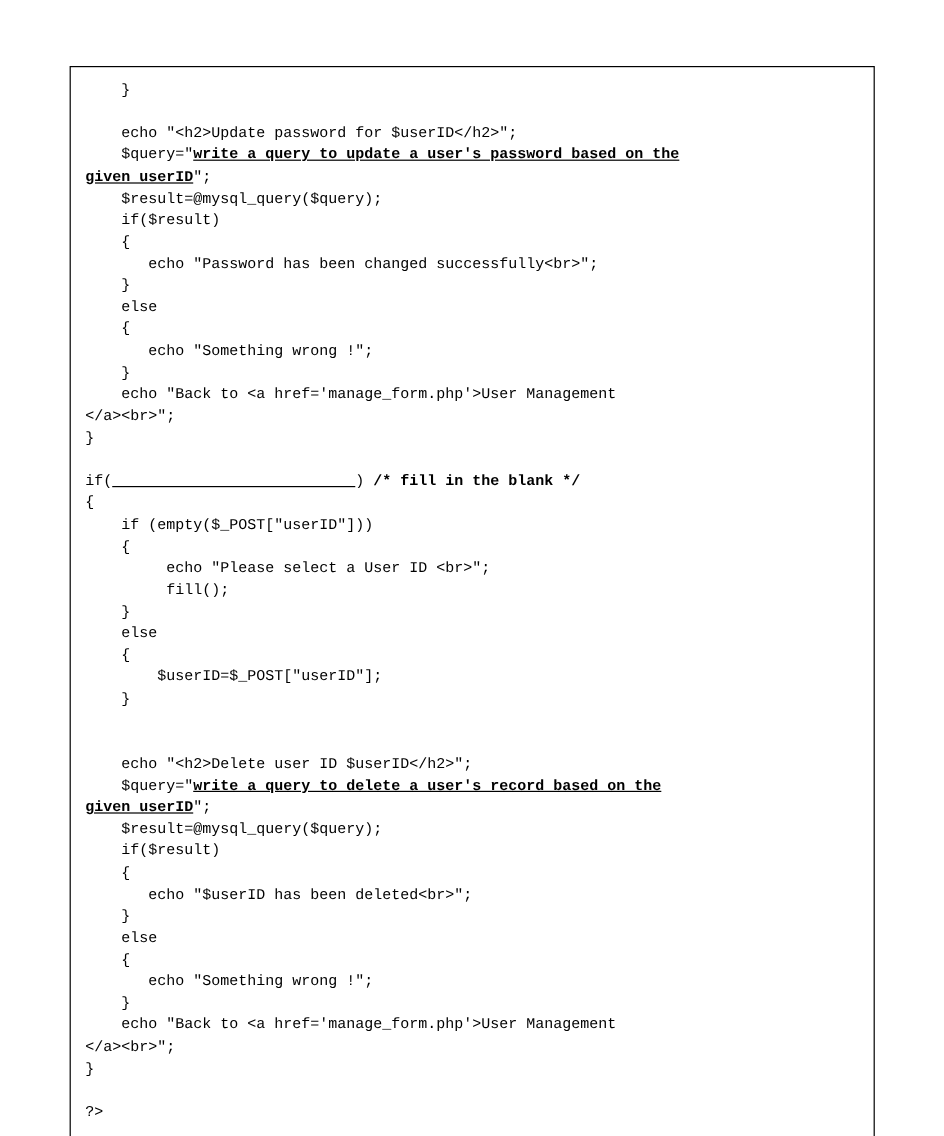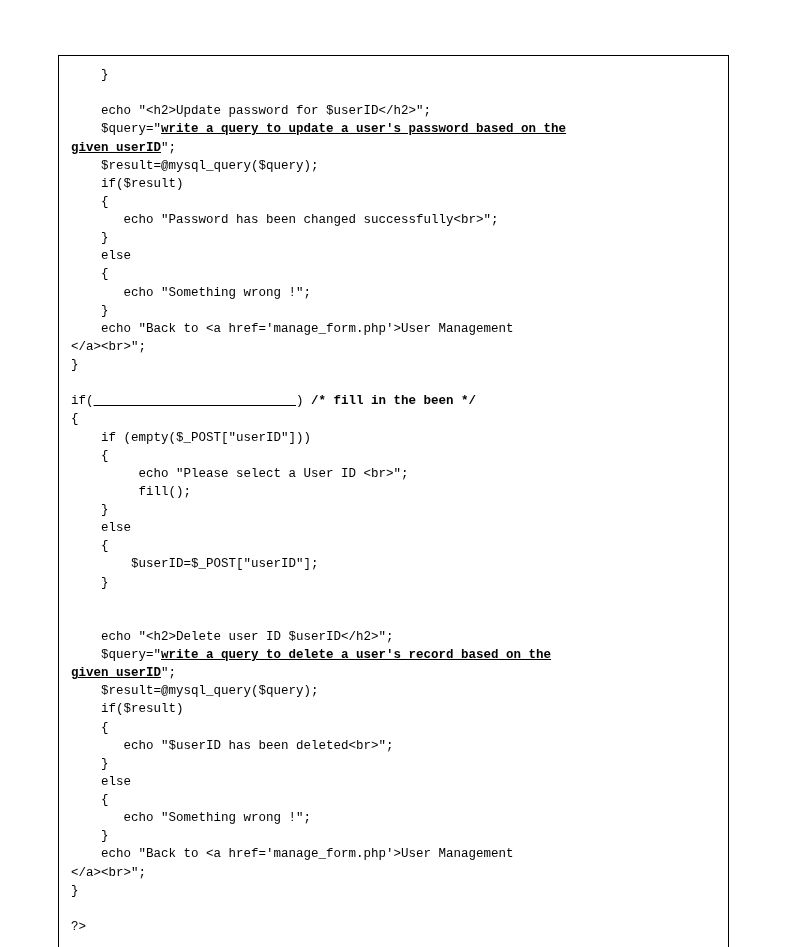--- a/index.html
+++ b/index.html
@@ -51,21 +51,21 @@
 <span>       echo "Password has been changed successfully&lt;br&gt;";</span>
 <span>    }</span>
 <span>    else</span>
 <span>    {</span>
 <span>       echo "Something wrong !";</span>
 <span>    }</span>
 <span>    echo "Back to &lt;a href='manage_form.php'&gt;User Management</span>
 <span>&lt;/a&gt;&lt;br&gt;";</span>
 <span>}</span>
 <span></span>
-<span>if(</span><span class="blank">                           </span><span>) </span><span class="bold">/* fill in the been */</span>
+<span>if(</span><span class="blank">                           </span><span>) </span><span class="bold">/* fill in the blank */</span>
 <span>{</span>
 <span>    if (empty($_POST["userID"]))</span>
 <span>    {</span>
 <span>         echo "Please select a User ID &lt;br&gt;";</span>
 <span>         fill();</span>
 <span>    }</span>
 <span>    else</span>
 <span>    {</span>
 <span>        $userID=$_POST["userID"];</span>
 <span>    }</span>

